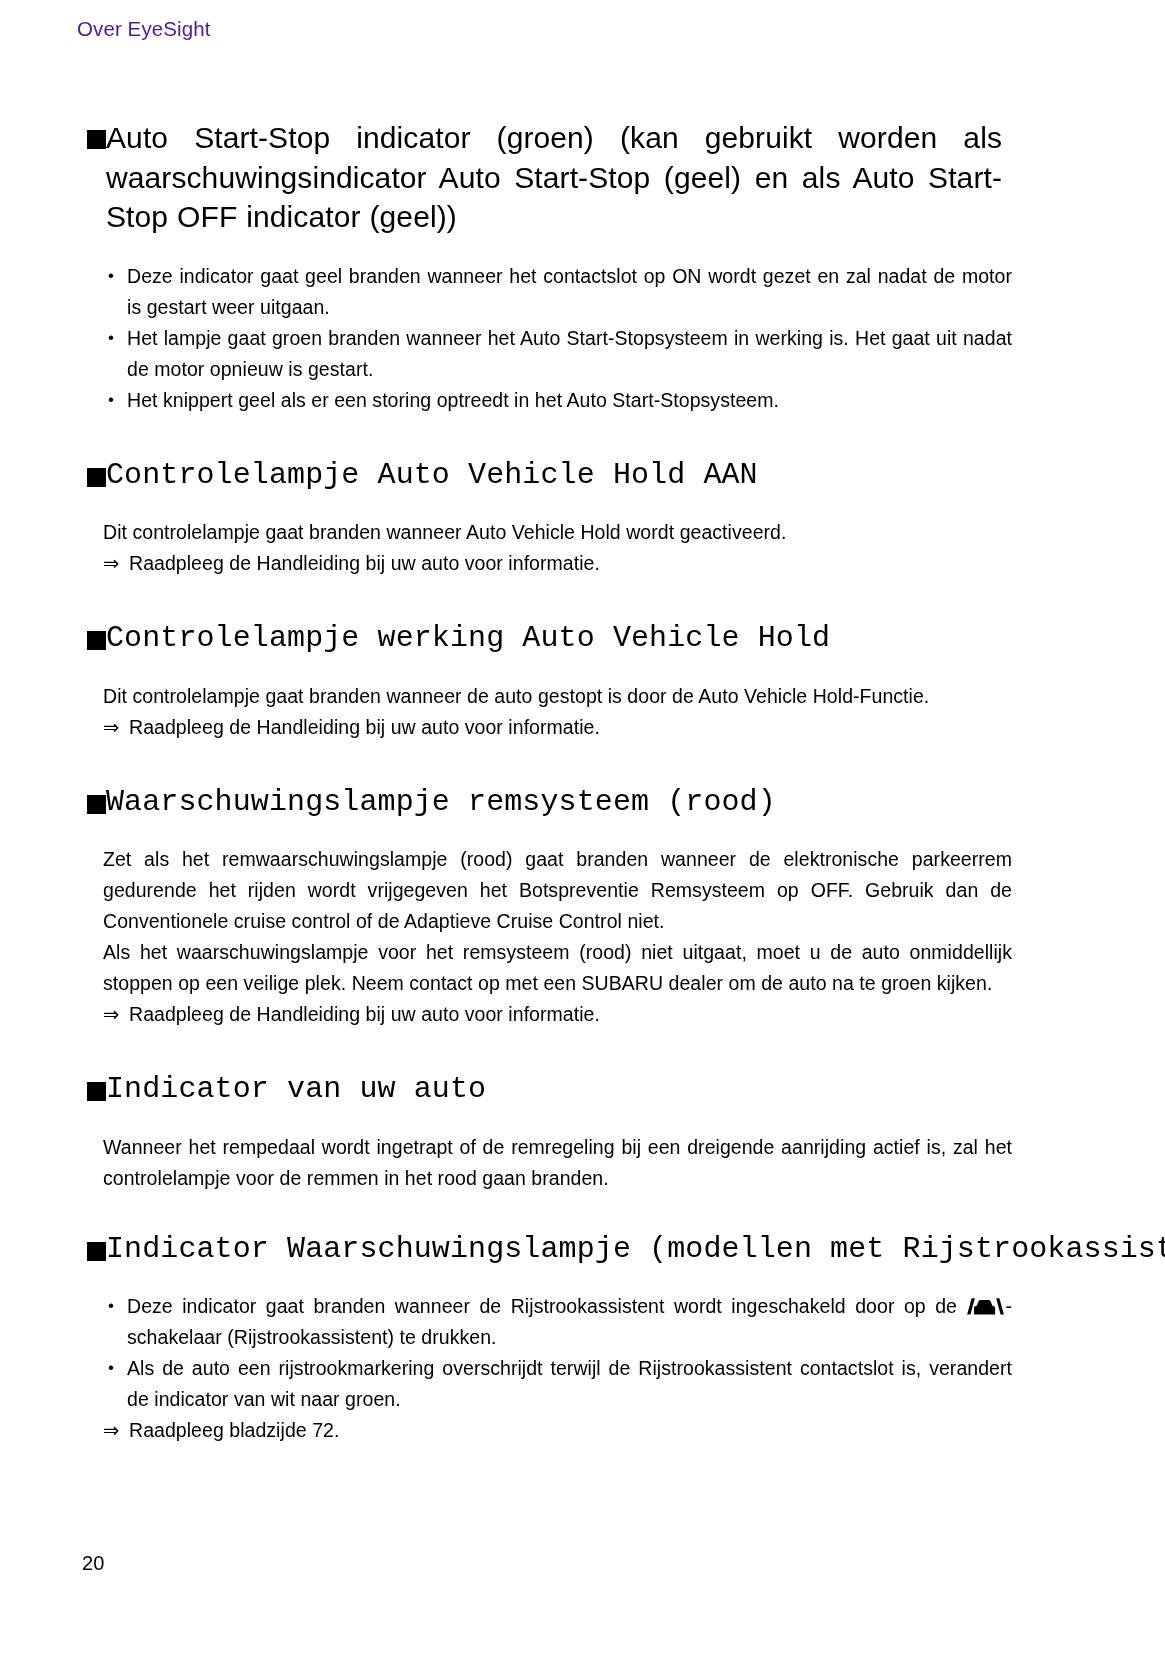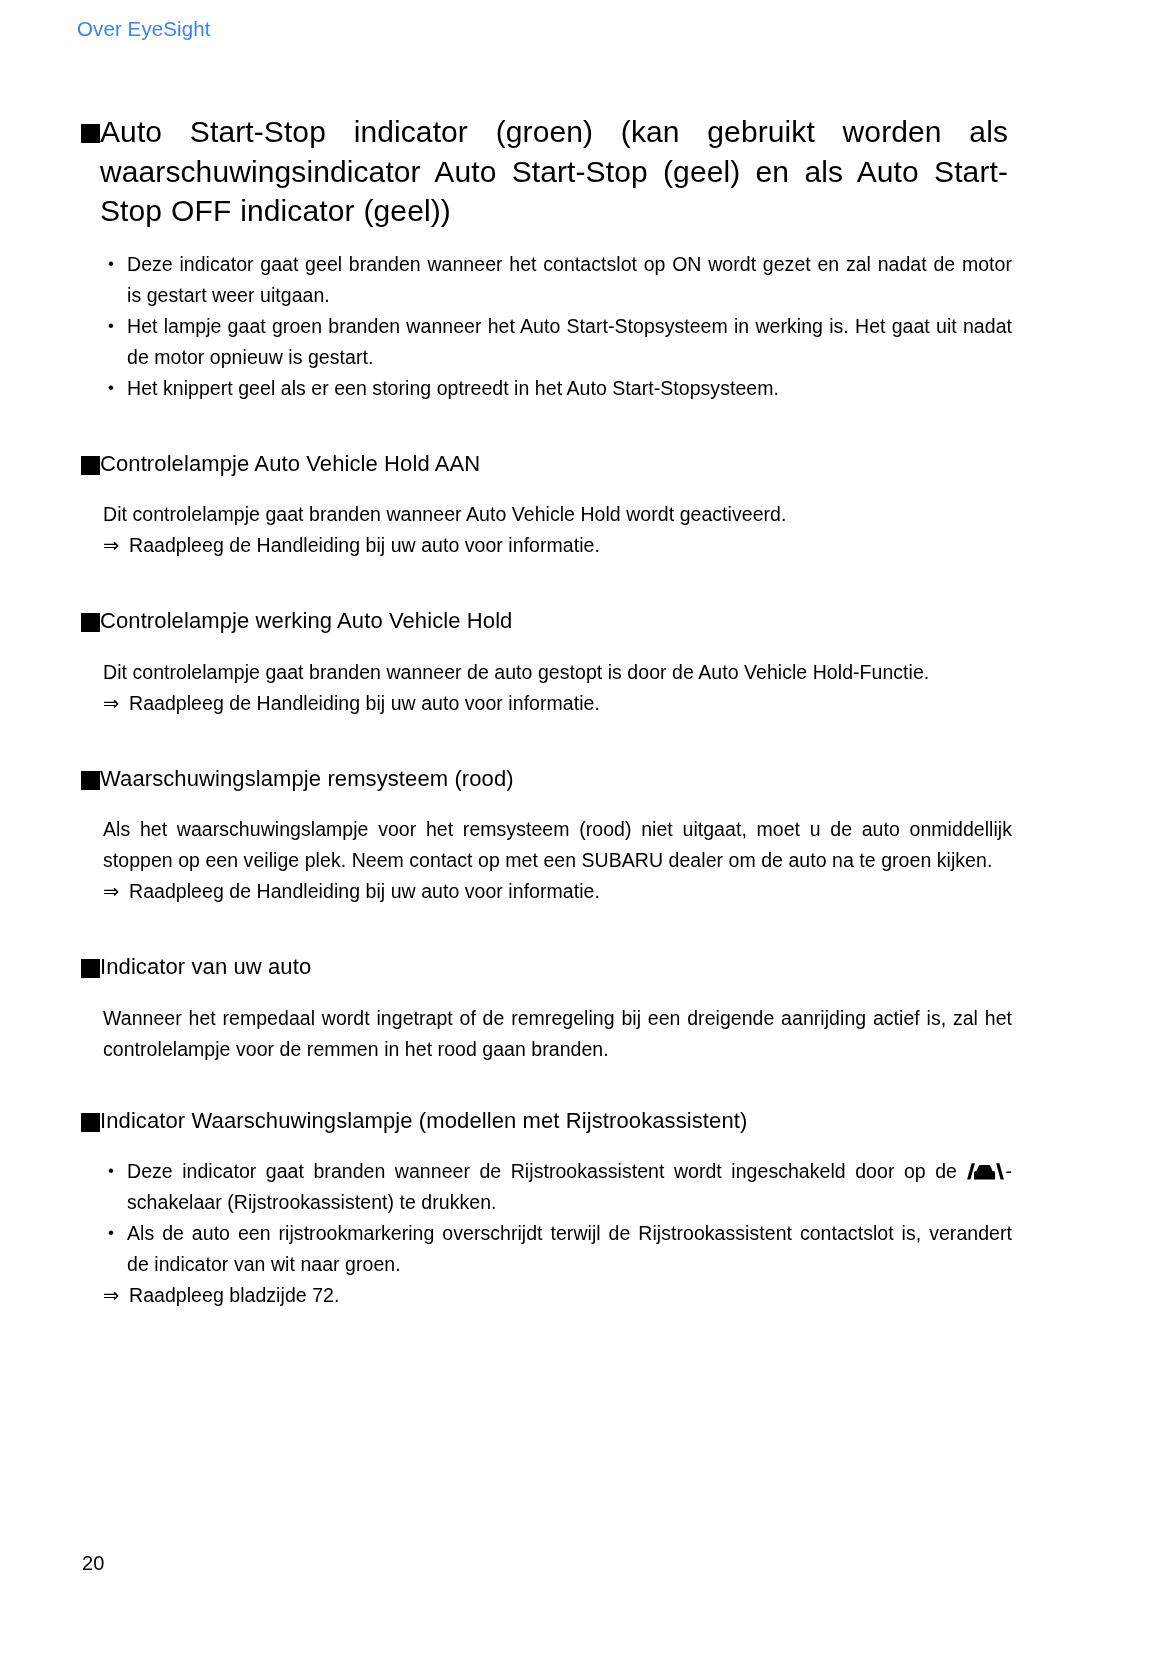--- a/index.html
+++ b/index.html
@@ -16,58 +16,59 @@
     font-family: "Liberation Sans", sans-serif;
     box-sizing: border-box;
     overflow: hidden;
   }
   .running-head {
     position: absolute;
     top: 17px;
     left: 77px;
     font-size: 20.5px;
     letter-spacing: 0.1px;
-    color: #3b82f6;
+    color: #4c1d95;
   }
   .content {
     position: absolute;
     top: 108px;
     left: 77px;
     width: 935px;
   }
 
   
   .h-block {
     display: flex;
     align-items: flex-start;
-    margin: 4px;
+    margin: 10px;
   }
   .sq {
     flex: 0 0 auto;
     width: 19px;
     height: 19px;
     background: #000;
     display: inline-block;
     margin-top: 12px;
   }
   .h1-text {
     flex: 1 1 auto;
     font-size: 30px;
     line-height: 39.5px;
     text-align: justify;
     text-align-last: left;
     letter-spacing: 0.1px;
     word-spacing: 0.5px;
   }
   .h2-text {
     flex: 1 1 auto;
-    font-size: 22px;
+    font-size: 30px;
     line-height: 39.5px;
     letter-spacing: 0.1px;
     white-space: nowrap;
+    font-family: Liberation Mono, monospace;
   }
   .h-block.sec { margin-top: 0; }
 
   
   .para {
     font-size: 19.5px;
     line-height: 31px;
     text-align: justify;
     text-align-last: left;
     margin: 0;
@@ -190,20 +191,21 @@
       <span class="arw">⇒</span>
       <span>Raadpleeg de Handleiding bij uw auto voor informatie.</span>
     </div>
 
     <div class="sp-sec-top"></div>
     <div class="h-block sec">
       <span class="sq"></span>
       <span class="h2-text">Waarschuwingslampje remsysteem (rood)</span>
     </div>
     <div class="sp-after-h2"></div>
+    <p class="para">Zet als het remwaarschuwingslampje (rood) gaat branden wanneer de elektronische parkeerrem gedurende het rijden wordt vrijgegeven het Botspreventie Remsysteem op OFF. Gebruik dan de Conventionele cruise control of de Adaptieve Cruise Control niet.</p>
     <p class="para">Als het waarschuwingslampje voor het remsysteem (rood) niet uitgaat, moet u de auto onmiddellijk stoppen op een veilige plek. Neem contact op met een SUBARU dealer om de auto na te groen kijken.</p>
     <div class="arrow-line">
       <span class="arw">⇒</span>
       <span>Raadpleeg de Handleiding bij uw auto voor informatie.</span>
     </div>
 
     <div class="sp-sec-top"></div>
     <div class="h-block sec">
       <span class="sq"></span>
       <span class="h2-text">Indicator van uw auto</span>

